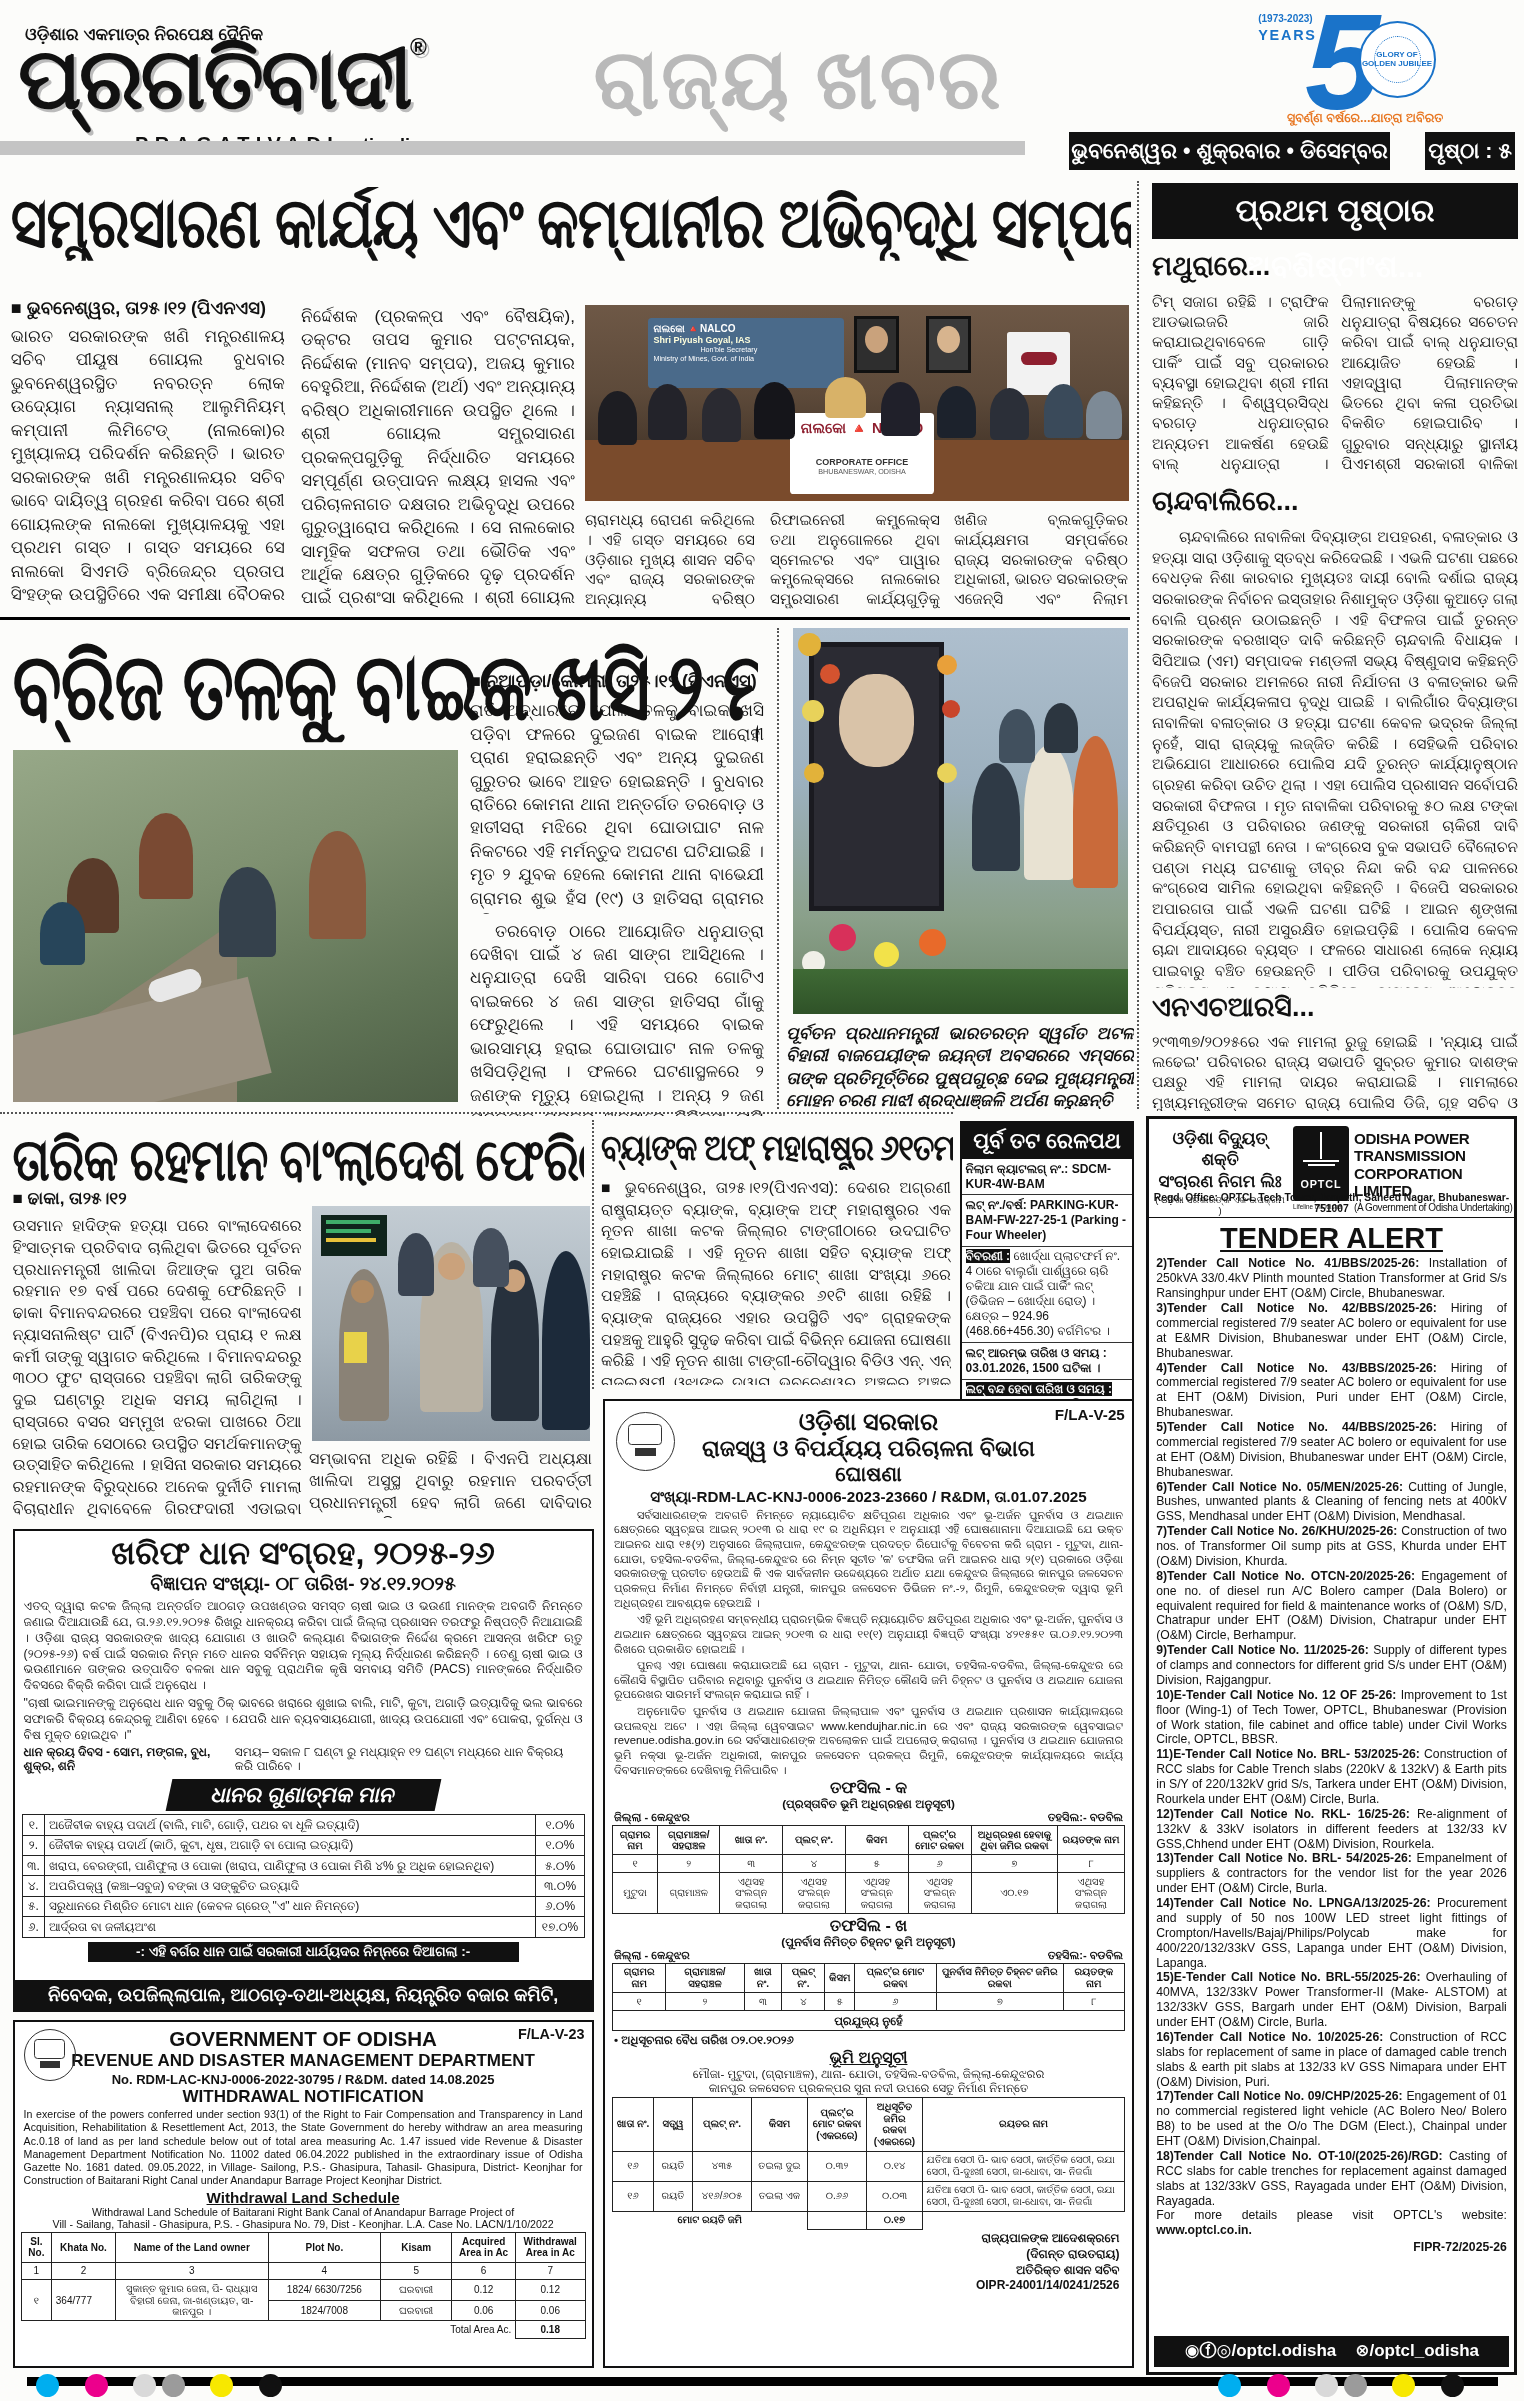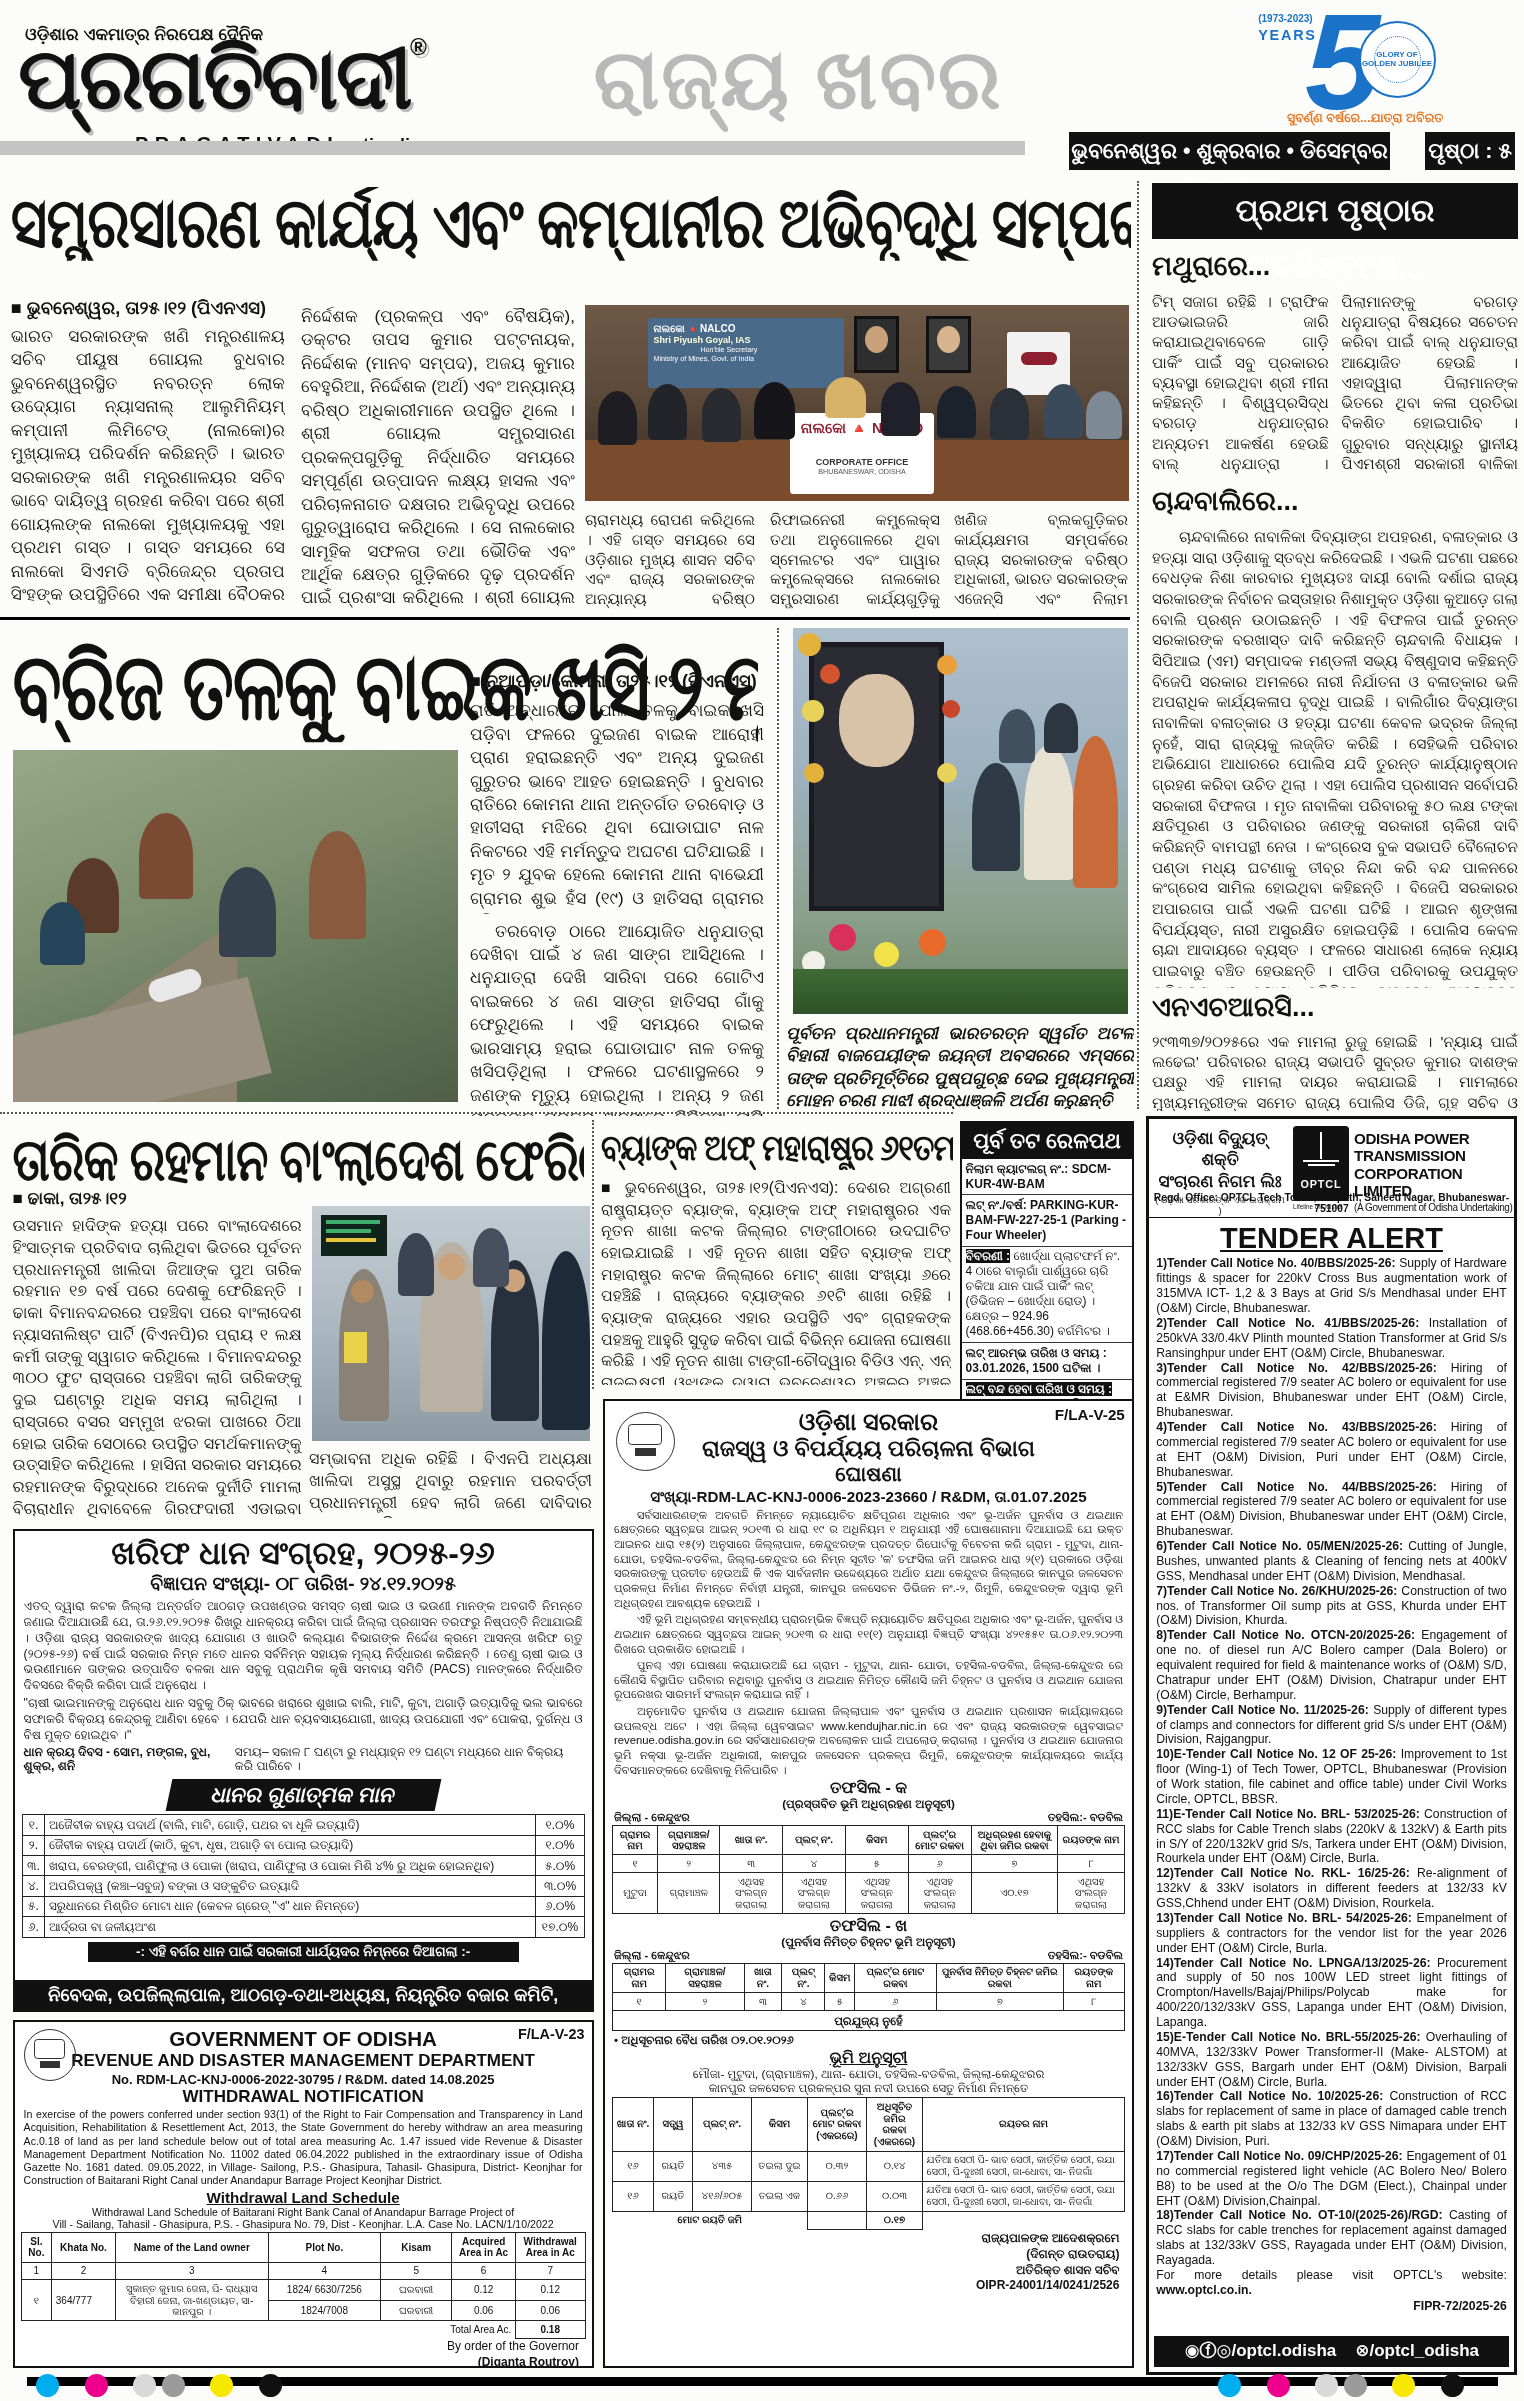--- a/index.html
+++ b/index.html
@@ -213,21 +213,20 @@
       <div class="abs" style="left:144px;top:84px;width:63px;font-size:6.3px;">Lifeline of Odisha</div>
       <div class="abs b" style="left:205px;top:10.8px;width:163px;font-size:15.2px;line-height:1.15;letter-spacing:-0.4px;">
         <div>ODISHA POWER TRANSMISSION</div>
         <div>CORPORATION LIMITED</div>
         <div style="font-size:10px;font-weight:normal;margin-top:2.7px;">(A Government of Odisha Undertaking)</div>
       </div>
       <div class="abs b c" style="left:0;bottom:2.7px;width:100%;font-size:10.3px;">Regd. Office: OPTCL Tech Tower, Janpath, Saheed Nagar, Bhubaneswar-751007</div>
     </div>
     <div class="c b" style="font-size:29px;text-decoration:underline;margin:3.6px 0 1.8px;">TENDER ALERT</div>
     <div class="j" style="padding:0 7.2px;font-size:12.2px;line-height:1.22;">
-      <div><span class="b">1)Tender Call Notice No. 40/BBS/2025-26:</span><span> Supply of Hardware fittings &amp; spacer for 220kV Cross Bus augmentation work of 315MVA ICT- 1,2 &amp; 3 Bays at Grid S/s Mendhasal under EHT (O&amp;M) Circle, Bhubaneswar.</span></div>
       <div><span class="b">2)Tender Call Notice No. 41/BBS/2025-26:</span><span> Installation of 250kVA 33/0.4kV Plinth mounted Station Transformer at Grid S/s Ransinghpur under EHT (O&amp;M) Circle, Bhubaneswar.</span></div>
       <div><span class="b">3)Tender Call Notice No. 42/BBS/2025-26:</span><span> Hiring of commercial registered 7/9 seater AC bolero or equivalent for use at E&amp;MR Division, Bhubaneswar under EHT (O&amp;M) Circle, Bhubaneswar.</span></div>
       <div><span class="b">4)Tender Call Notice No. 43/BBS/2025-26:</span><span> Hiring of commercial registered 7/9 seater AC bolero or equivalent for use at EHT (O&amp;M) Division, Puri under EHT (O&amp;M) Circle, Bhubaneswar.</span></div>
       <div><span class="b">5)Tender Call Notice No. 44/BBS/2025-26:</span><span> Hiring of commercial registered 7/9 seater AC bolero or equivalent for use at EHT (O&amp;M) Division, Bhubaneswar under EHT (O&amp;M) Circle, Bhubaneswar.</span></div>
       <div><span class="b">6)Tender Call Notice No. 05/MEN/2025-26:</span><span> Cutting of Jungle, Bushes, unwanted plants &amp; Cleaning of fencing nets at 400kV GSS, Mendhasal under EHT (O&amp;M) Division, Mendhasal.</span></div>
       <div><span class="b">7)Tender Call Notice No. 26/KHU/2025-26:</span><span> Construction of two nos. of Transformer Oil sump pits at GSS, Khurda under EHT (O&amp;M) Division, Khurda.</span></div>
       <div><span class="b">8)Tender Call Notice No. OTCN-20/2025-26:</span><span> Engagement of one no. of diesel run A/C Bolero camper (Dala Bolero) or equivalent required for field &amp; maintenance works of (O&amp;M) S/D, Chatrapur under EHT (O&amp;M) Division, Chatrapur under EHT (O&amp;M) Circle, Berhampur.</span></div>
       <div><span class="b">9)Tender Call Notice No. 11/2025-26:</span><span> Supply of different types of clamps and connectors for different grid S/s under EHT (O&amp;M) Division, Rajgangpur.</span></div>
       <div><span class="b">10)E-Tender Call Notice No. 12 OF 25-26:</span><span> Improvement to 1st floor (Wing-1) of Tech Tower, OPTCL, Bhubaneswar (Provision of Work station, file cabinet and office table) under Civil Works Circle, OPTCL, BBSR.</span></div>
       <div><span class="b">11)E-Tender Call Notice No. BRL- 53/2025-26:</span><span> Construction of RCC slabs for Cable Trench slabs (220kV &amp; 132kV) &amp; Earth pits in S/Y of 220/132kV grid S/s, Tarkera under EHT (O&amp;M) Division, Rourkela under EHT (O&amp;M) Circle, Burla.</span></div>
@@ -344,25 +343,20 @@
             <td class="c">ଘରବାରୀ</td>
             <td class="c">0.06</td>
             <td class="c">0.06</td>
       </tr>
       <tr>
         <td colspan="6" style="text-align:right;border-left:none;border-bottom:none;">Total Area Ac.</td>
             <td class="c b">0.18</td>
       </tr>
     </tbody>
       </table>
-    <div style="text-align:right;padding-right:12.6px;font-size:12px;line-height:1.3;">
-      <div>By order of the Governor</div>
-      <div class="b">(Diganta Routroy)</div>
-
-    </div>
   </div>
 
   <div class="abs ovh" style="left:603px;top:1399px;width:531px;height:969px;border:2.7px solid #111;background:#fff;">
     <div class="abs b" style="right:7.2px;top:5.4px;font-size:15.2px;">F/LA-V-25</div>
     <div class="abs" style="left:10.8px;top:10.8px;width:59px;height:59px;border:1.8px solid #333;border-radius:50%;">
       <div style="margin:10.8px auto 0;width:34px;height:21.5px;border:1.8px solid #333;border-radius:3.6px;"></div>
       <div style="margin:2.7px auto 0;width:21.5px;height:8px;background:#333;"></div>
     </div>
     <div class="c b" style="font-size:24px;margin-top:7.2px;">ଓଡ଼ିଶା ସରକାର</div>
     <div class="c b" style="font-size:22.4px;">ରାଜସ୍ୱ ଓ ବିପର୍ଯ୍ୟୟ ପରିଚାଳନା ବିଭାଗ</div>

